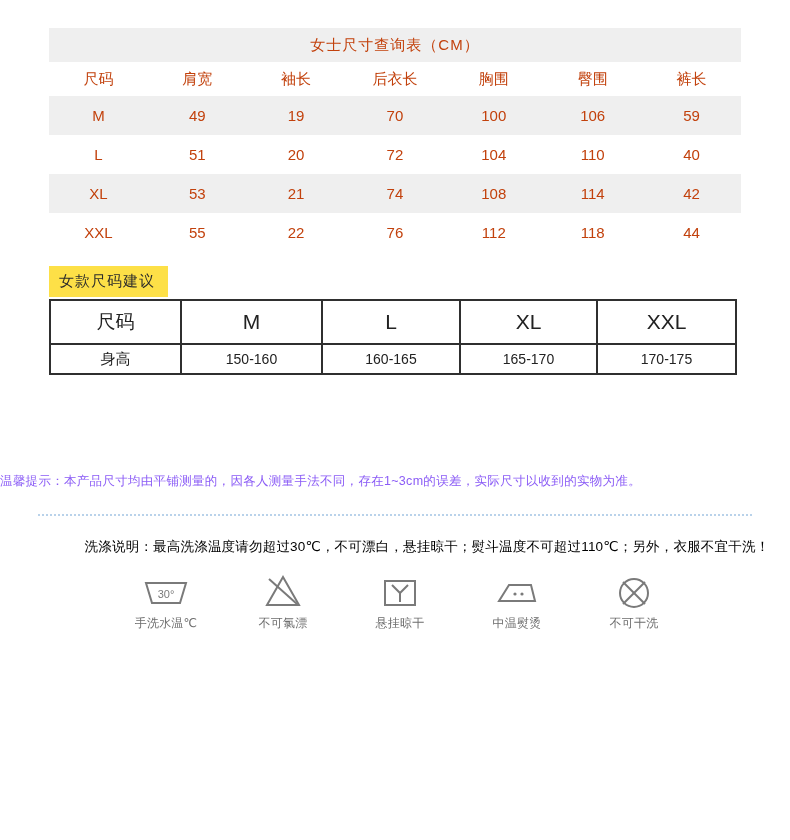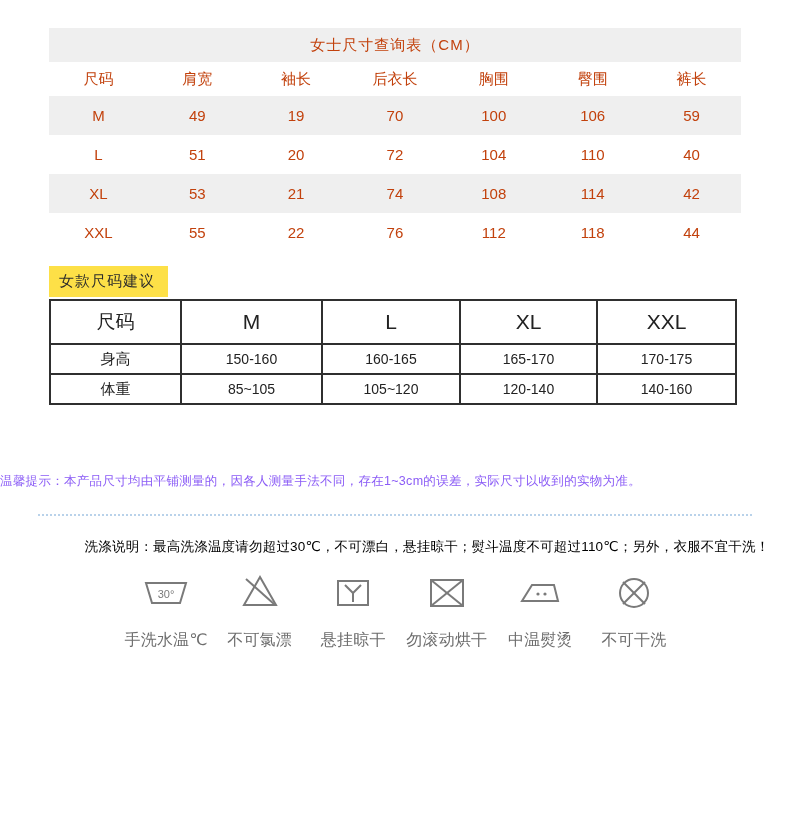--- a/index.html
+++ b/index.html
@@ -145,23 +145,23 @@
     text-align: center;
     color: #6f6f6f;
   }
   .icon-box {
     height: 46px;
     display: flex;
     align-items: center;
     justify-content: center;
   }
   .icon-caption {
-    font-size: 16px;
+    font-size: 12px;
     color: #6d6d6d;
-    margin-top: 16px;
+    margin-top: 1px;
     letter-spacing: 0.2px;
   }
 </style>
 </head>
 <body>
 
 <div class="size-table-wrap">
   <table class="size-table">
     <tbody>
       <tr class="size-title">
@@ -228,27 +228,20 @@
         <td style="width:133px">XL</td>
         <td>XXL</td>
       </tr>
       <tr class="adv-row">
         <td class="first">身高</td>
         <td>150-160</td>
         <td>160-165</td>
         <td>165-170</td>
         <td>170-175</td>
       </tr>
-      <tr class="adv-row">
-        <td class="first">体重</td>
-        <td>85~105</td>
-        <td>105~120</td>
-        <td>120-140</td>
-        <td>140-160</td>
-      </tr>
     </tbody>
   </table>
 </div>
 
 <div class="tips">温馨提示：本产品尺寸均由平铺测量的，因各人测量手法不同，存在1~3cm的误差，实际尺寸以收到的实物为准。</div>
 <div class="dotted"></div>
 <div class="wash-desc">洗涤说明：最高洗涤温度请勿超过30℃，不可漂白，悬挂晾干；熨斗温度不可超过110℃；另外，衣服不宜干洗！</div>
 
 <div class="icons">
 
@@ -276,30 +269,20 @@
     <div class="icon-box">
       <svg width="56" height="40" viewBox="0 0 56 40">
         <rect x="13" y="10" width="30" height="24" fill="none" stroke="#7a7a7a" stroke-width="2"></rect>
         <path d="M20 14 L28 22 L36 14" fill="none" stroke="#7a7a7a" stroke-width="2"></path>
         <line x1="28" y1="22" x2="28" y2="31" stroke="#7a7a7a" stroke-width="2"></line>
       </svg>
     </div>
     <div class="icon-caption">悬挂晾干</div>
   </div>
 
-  <div class="icon-item">
-    <div class="icon-box">
-      <svg width="56" height="40" viewBox="0 0 56 40">
-        <rect x="12" y="9" width="32" height="26" fill="none" stroke="#7a7a7a" stroke-width="2"></rect>
-        <line x1="12" y1="9" x2="44" y2="35" stroke="#7a7a7a" stroke-width="2"></line>
-        <line x1="44" y1="9" x2="12" y2="35" stroke="#7a7a7a" stroke-width="2"></line>
-      </svg>
-    </div>
-    <div class="icon-caption">勿滚动烘干</div>
-  </div>
 
   <div class="icon-item">
     <div class="icon-box">
       <svg width="56" height="40" viewBox="0 0 56 40">
         <path d="M10 30 L46 30 L42 14 L20 14 Z" fill="none" stroke="#7a7a7a" stroke-width="2"></path>
         <circle cx="26" cy="23" r="1.6" fill="#7a7a7a"></circle>
         <circle cx="33" cy="23" r="1.6" fill="#7a7a7a"></circle>
       </svg>
     </div>
     <div class="icon-caption">中温熨烫</div>

